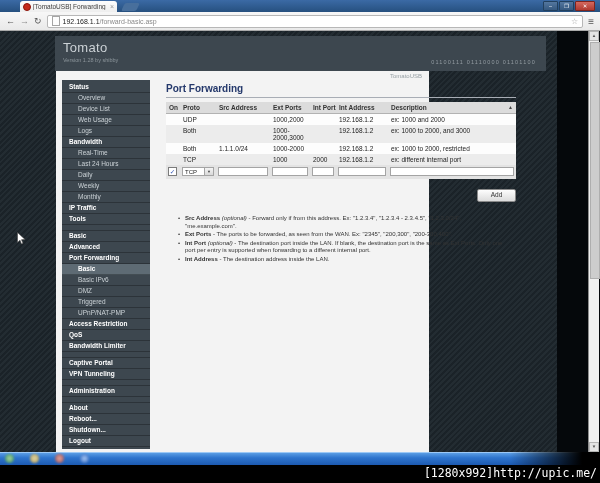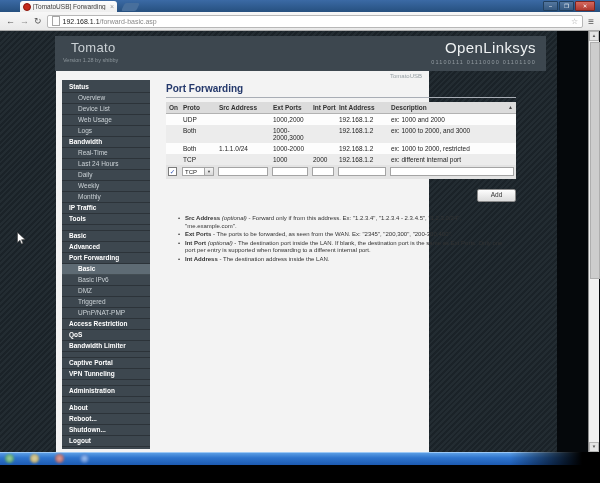--- a/index.html
+++ b/index.html
@@ -42,21 +42,21 @@
   .texture::after{content:"";position:absolute;inset:0;
       background:repeating-linear-gradient(135deg,rgba(255,255,255,.025) 0 2px,rgba(0,0,0,.12) 2px 4px);}
   .scrollbar{position:absolute;right:1px;top:0;width:11px;height:421px;background:#f0f0f0;border-left:1px solid #8e8e8e;box-sizing:border-box;}
   .sb-btn{position:absolute;left:0;width:10px;height:10px;background:#e4e4e4;border:1px solid #b5b5b5;
           box-sizing:border-box;font-size:4.5px;line-height:8px;text-align:center;color:#555;}
   .sb-up{top:0;} .sb-down{bottom:0;}
   .sb-thumb{position:absolute;left:1px;top:11px;width:8px;height:235px;background:#cdcdcd;border:1px solid #aeaeae;}
 
   
   .page-header{position:absolute;left:55px;top:5px;width:491px;height:35px;background:#3d474f;}
-  .brand{position:absolute;left:8px;top:4px;font-size:13px;color:#ccd2d6;letter-spacing:.3px;margin-left:8px;}
+  .brand{position:absolute;left:8px;top:4px;font-size:13px;color:#ccd2d6;letter-spacing:.3px;}
   .brand-ver{position:absolute;left:8px;top:21px;font-size:5.5px;color:#8d969c;}
   .logo{position:absolute;right:10px;top:3px;font-size:15px;color:#eef1f2;letter-spacing:.4px;}
   .logo-binary{position:absolute;right:10px;top:23px;font-size:5.5px;color:#939ca2;letter-spacing:1.2px;}
 
   .page-body{position:absolute;left:56px;top:40px;width:373px;height:381px;background:#f3f3f3;}
   .corner-label{position:absolute;right:7px;top:2px;font-size:6px;color:#97a0a5;}
 
   .sidebar{position:absolute;left:6px;top:9px;width:88px;height:369px;background:#3d474f;box-sizing:border-box;padding-top:2px;}
   .sb-item{height:10px;line-height:10px;font-size:6.5px;padding-left:7px;
            border-bottom:1px solid rgba(0,0,0,.28);color:#fff;font-weight:bold;cursor:pointer;}
@@ -134,21 +134,20 @@
     </div>
     <span class="menu-ico">≡</span>
   </div>
 
   <div class="viewport">
     <div class="texture"></div>
 
     <div class="page-header">
       <div class="brand">Tomato</div>
       <div class="brand-ver">Version 1.28 by shibby</div>
-      <div class="logo">OpenLinksys</div>
       <div class="logo-binary">01100111 01110000 01101100</div>
     </div>
 
     <div class="page-body">
       <div class="corner-label">TomatoUSB</div>
 
       <div class="sidebar">
         <div class="sb-item">Status</div>
         <div class="sb-item sub">Overview</div>
         <div class="sb-item sub">Device List</div>
@@ -306,14 +305,15 @@
       </svg>
   </div>
 
   <div class="taskbar">
     <div class="tb-blob" style="left:5px;background:radial-gradient(circle,#bfe6a0,#2f8f3a);"></div>
     <div class="tb-blob" style="left:30px;background:radial-gradient(circle,#ffe9a8,#c89a2a);"></div>
     <div class="tb-blob" style="left:55px;background:radial-gradient(circle,#ffb3a0,#b23a2a);"></div>
     <div class="tb-blob" style="left:80px;background:radial-gradient(circle,#bcd8ff,#2a5ab2);"></div>
   </div>
 
+  <div class="caption">[1280x992]http://upic.me/</div>
 
 </div>
 
 </body></html>

